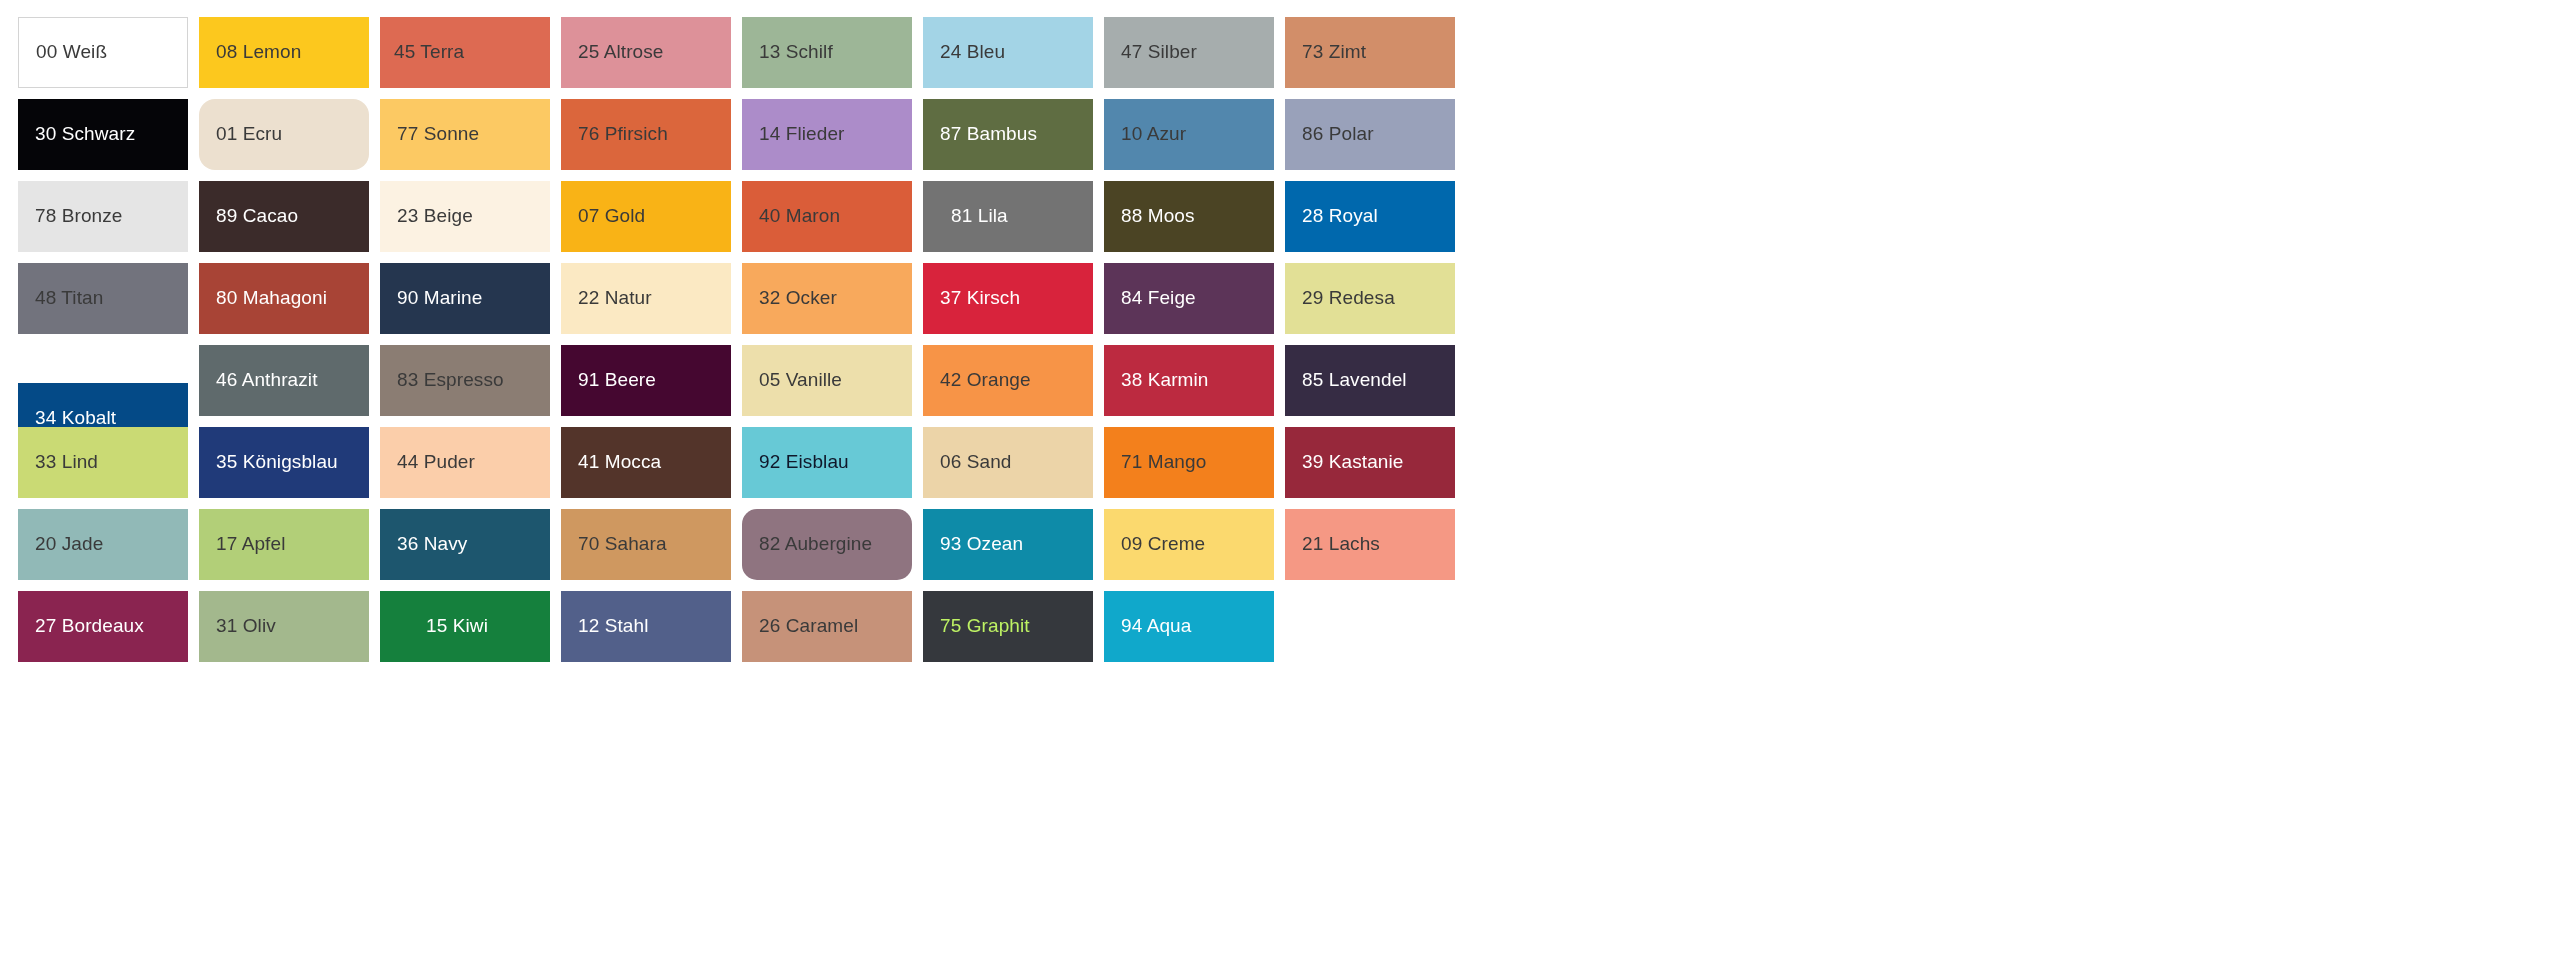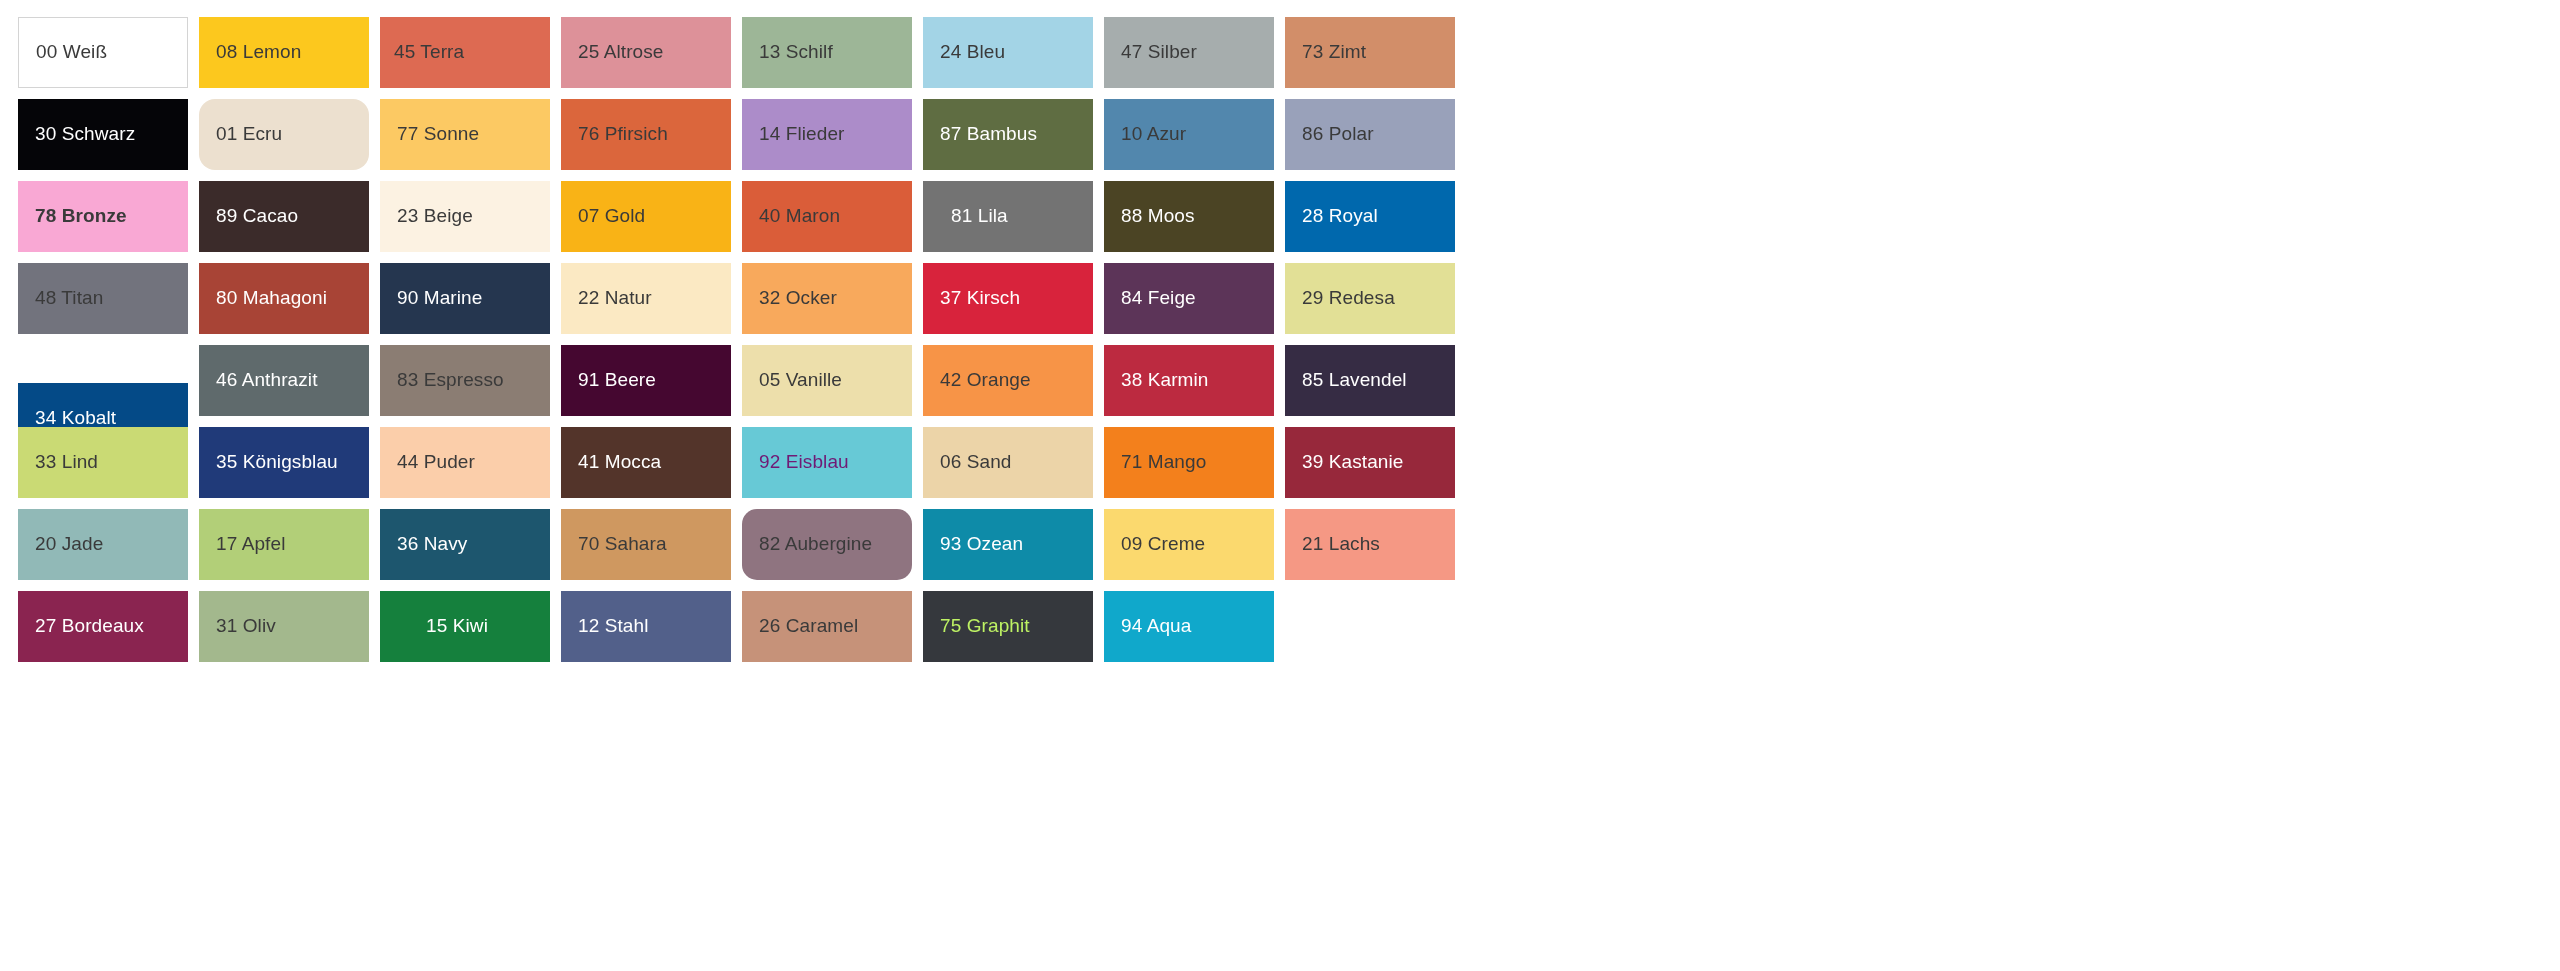--- a/index.html
+++ b/index.html
@@ -91,21 +91,21 @@
     </div>
     <div class="swatch" style="background: rgb(95, 109, 66); color: rgb(255, 255, 255);">
       <span class="swatch-label">87 Bambus</span>
     </div>
     <div class="swatch" style="background: rgb(82, 135, 173); color: rgb(58, 58, 58);">
       <span class="swatch-label">10 Azur</span>
     </div>
     <div class="swatch" style="background: rgb(153, 161, 186); color: rgb(58, 58, 58);">
       <span class="swatch-label">86 Polar</span>
     </div>
-    <div class="swatch" style="background: #f9a8d4; color: rgb(58, 58, 58); font-weight: bold;">
+    <div class="swatch" style="background: #e5e5e5; color: rgb(58, 58, 58);">
       <span class="swatch-label">78 Bronze</span>
     </div>
     <div class="swatch" style="background: rgb(59, 43, 42); color: rgb(255, 255, 255);">
       <span class="swatch-label">89 Cacao</span>
     </div>
     <div class="swatch" style="background: rgb(252, 242, 226); color: rgb(58, 58, 58);">
       <span class="swatch-label">23 Beige</span>
     </div>
     <div class="swatch" style="background: rgb(249, 179, 22); color: rgb(58, 58, 58);">
       <span class="swatch-label">07 Gold</span>
@@ -175,21 +175,21 @@
     </div>
     <div class="swatch" style="background: rgb(32, 58, 121); color: rgb(255, 255, 255);">
       <span class="swatch-label">35 Königsblau</span>
     </div>
     <div class="swatch" style="background: rgb(251, 206, 170); color: rgb(58, 58, 58);">
       <span class="swatch-label">44 Puder</span>
     </div>
     <div class="swatch" style="background: rgb(83, 52, 42); color: rgb(255, 255, 255);">
       <span class="swatch-label">41 Mocca</span>
     </div>
-    <div class="swatch" style="background: rgb(103, 201, 214); color: #701a75;">
+    <div class="swatch" style="background: rgb(103, 201, 214); color: #0f172a;">
       <span class="swatch-label">92 Eisblau</span>
     </div>
     <div class="swatch" style="background: rgb(236, 212, 168); color: rgb(58, 58, 58);">
       <span class="swatch-label">06 Sand</span>
     </div>
     <div class="swatch" style="background: rgb(243, 128, 28); color: rgb(58, 58, 58);">
       <span class="swatch-label">71 Mango</span>
     </div>
     <div class="swatch" style="background: rgb(151, 40, 59); color: rgb(255, 255, 255);">
       <span class="swatch-label">39 Kastanie</span>

